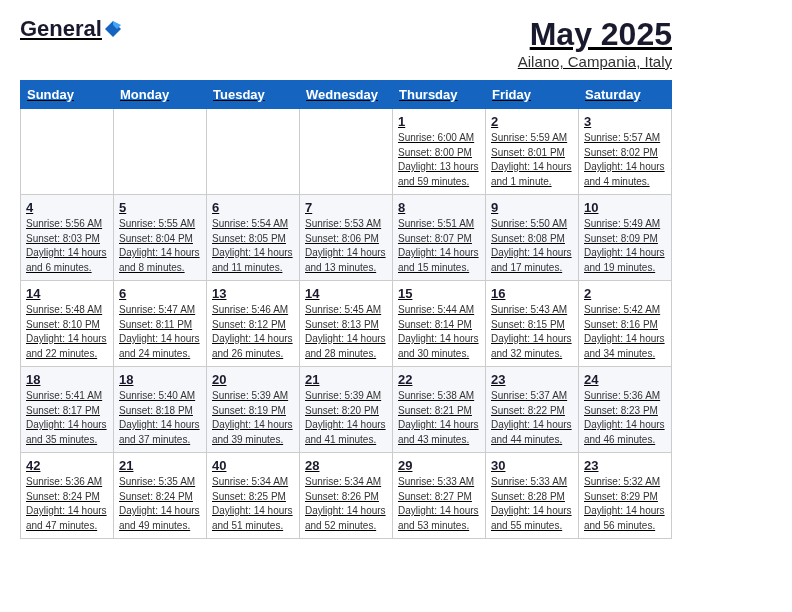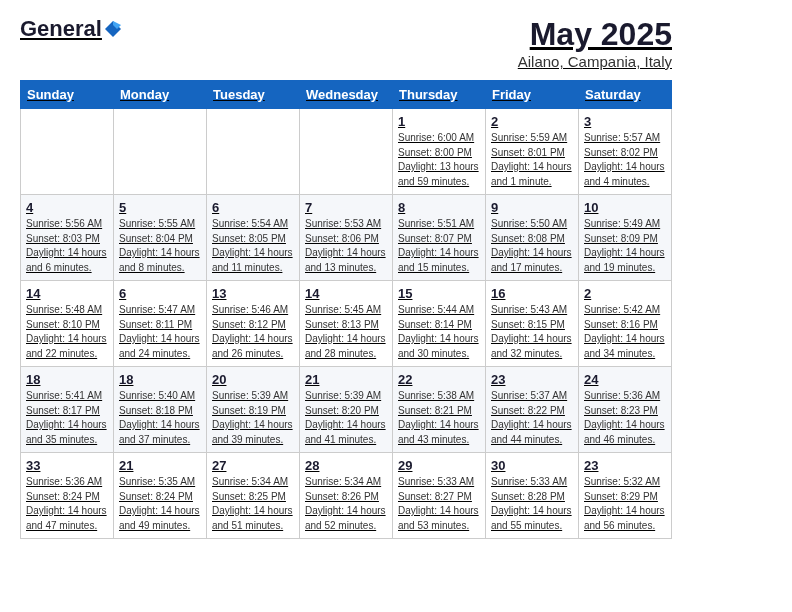--- a/index.html
+++ b/index.html
@@ -221,29 +221,29 @@
             <div class="day-number">23</div>
             <div class="day-info">Sunrise: 5:37 AM<br>Sunset: 8:22 PM<br>Daylight: 14 hours<br>and 44 minutes.</div>
           </td>
           <td>
             <div class="day-number">24</div>
             <div class="day-info">Sunrise: 5:36 AM<br>Sunset: 8:23 PM<br>Daylight: 14 hours<br>and 46 minutes.</div>
           </td>
         </tr>
         <tr>
           <td>
-            <div class="day-number">33</div>
+            <div class="day-number">42</div>
             <div class="day-info">Sunrise: 5:36 AM<br>Sunset: 8:24 PM<br>Daylight: 14 hours<br>and 47 minutes.</div>
           </td>
           <td>
             <div class="day-number">21</div>
             <div class="day-info">Sunrise: 5:35 AM<br>Sunset: 8:24 PM<br>Daylight: 14 hours<br>and 49 minutes.</div>
           </td>
           <td>
-            <div class="day-number">27</div>
+            <div class="day-number">40</div>
             <div class="day-info">Sunrise: 5:34 AM<br>Sunset: 8:25 PM<br>Daylight: 14 hours<br>and 51 minutes.</div>
           </td>
           <td>
             <div class="day-number">28</div>
             <div class="day-info">Sunrise: 5:34 AM<br>Sunset: 8:26 PM<br>Daylight: 14 hours<br>and 52 minutes.</div>
           </td>
           <td>
             <div class="day-number">29</div>
             <div class="day-info">Sunrise: 5:33 AM<br>Sunset: 8:27 PM<br>Daylight: 14 hours<br>and 53 minutes.</div>
           </td>

